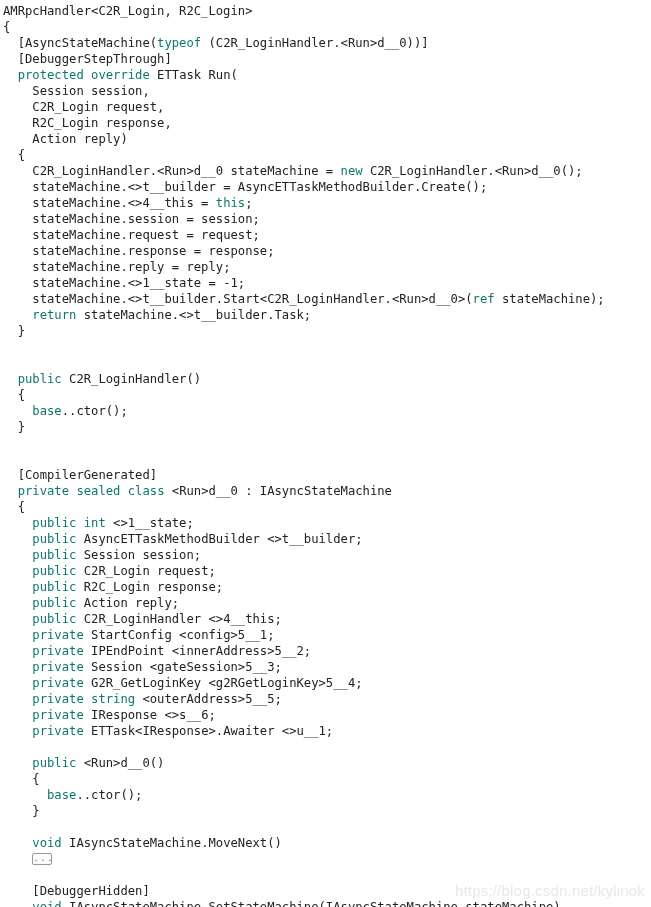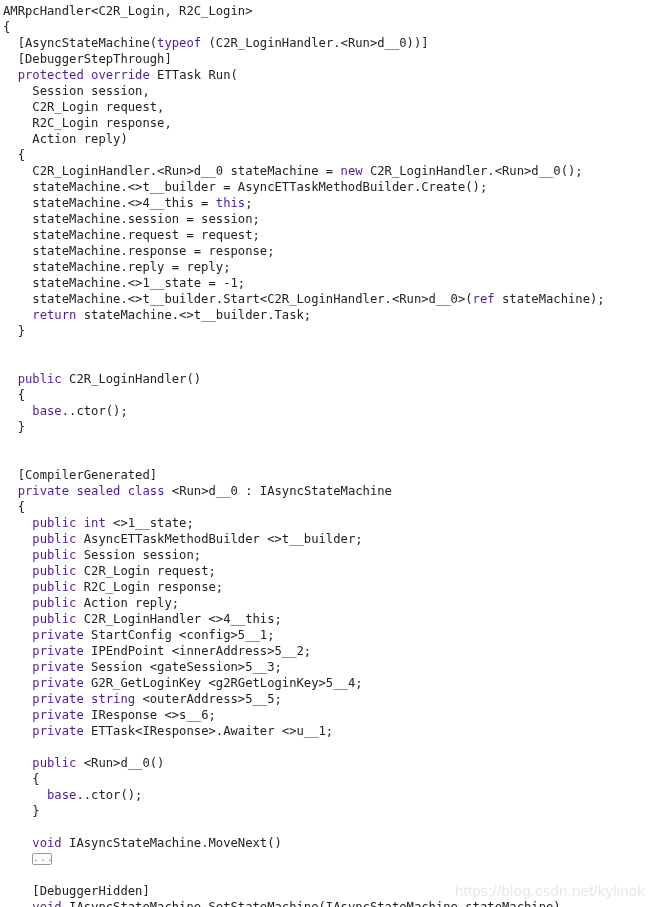--- a/index.html
+++ b/index.html
@@ -32,21 +32,21 @@
     color: #1c1c1c;
     white-space: pre;
     letter-spacing: 0px;
   }
   .line {
     height: 16px;
     white-space: pre;
     color: #222222;
   }
   .kw {
-    color: #4c1d95;
+    color: #0f766e;
   }
   .plain {
     color: #222222;
   }
   .collapsed-box {
     display: inline-block;
     border: 1px solid #9a9a9a;
     border-radius: 2px;
     background: #fdfdfd;
     height: 12px;

